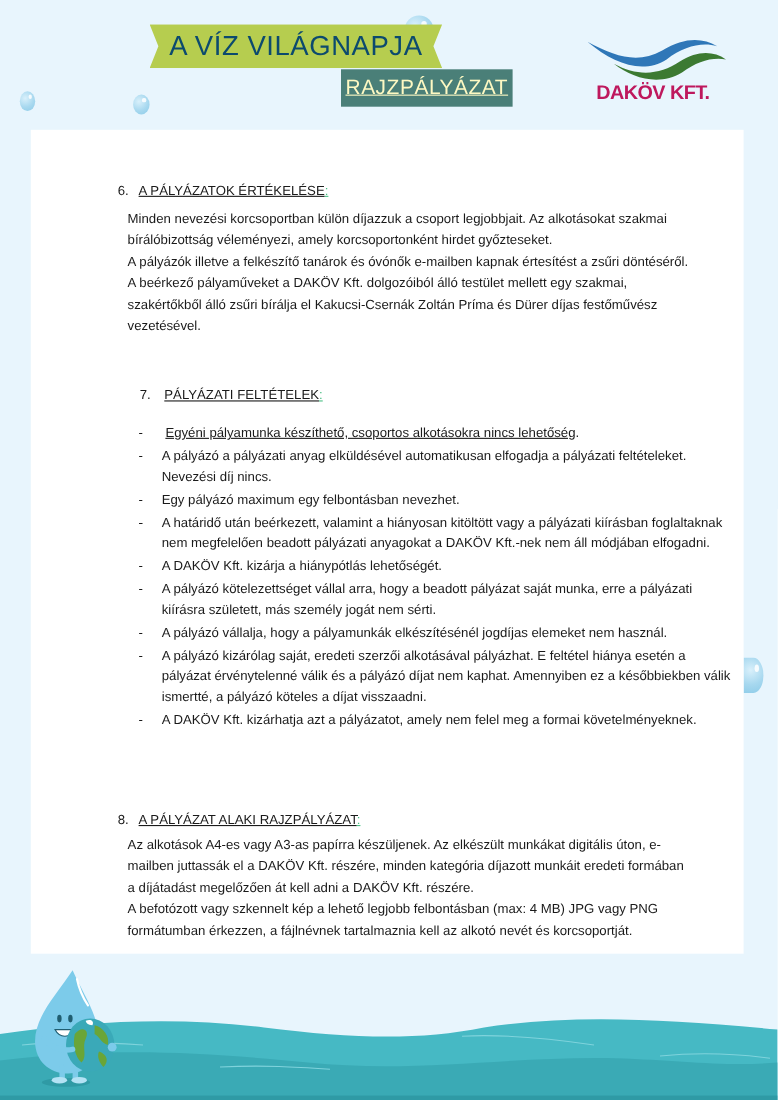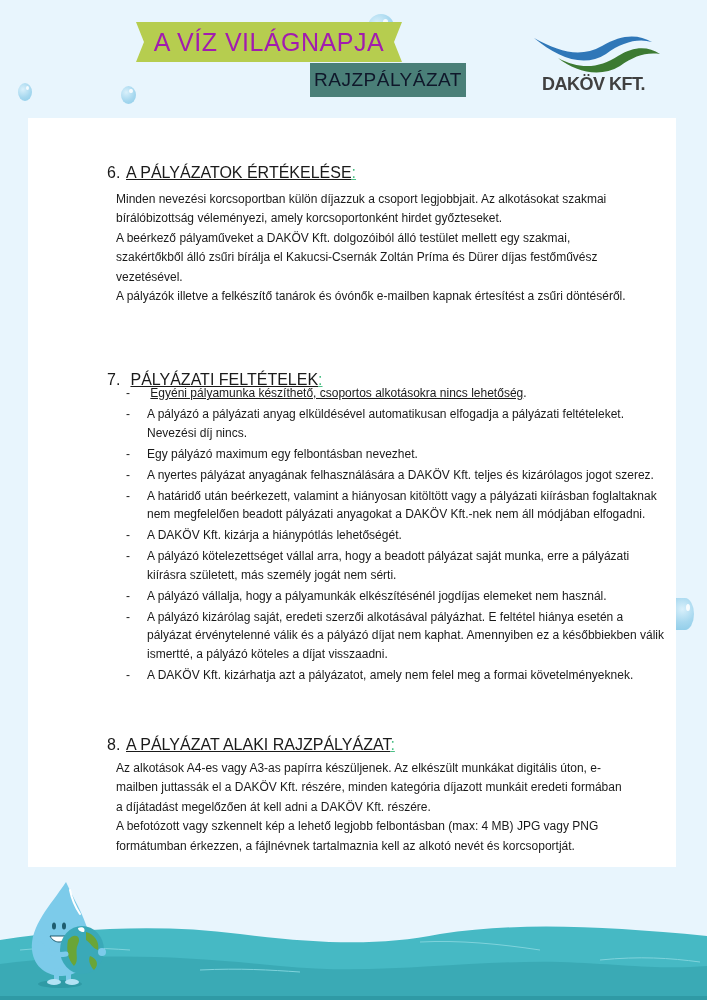--- a/index.html
+++ b/index.html
@@ -15,40 +15,40 @@
   }
   .bubble::after {
     content:""; position:absolute; right:22%; top:18%;
     width:22%; height:22%; border-radius:50%; background:rgba(255,255,255,0.85);
   }
   .banner-main {
     position:absolute; left:136px; top:22px; width:266px; height:40px;
     background:#b6cd4f;
     clip-path:polygon(0 0, 100% 0, 97% 50%, 100% 100%, 0 100%, 3% 50%);
     display:flex; align-items:center; justify-content:center;
-    color:#a21caf; font-size:25px; letter-spacing:0.5px;
+    color:#0c4a6e; font-size:25px; letter-spacing:0.5px;
   }
   .banner-sub {
     position:absolute; left:310px; top:63px; width:156px; height:34px;
     background:#4a7f78;
     display:flex; align-items:center; justify-content:center;
-    color:#0f172a; font-size:19px; letter-spacing:0.5px;
+    color:#fef9c3; font-size:19px; letter-spacing:0.5px;text-decoration:underline;
   }
   .logo { position:absolute; left:530px; top:28px; width:135px; height:70px; }
   .logo svg { position:absolute; left:0; top:0; }
   .logo-text {
     position:absolute; left:12px; top:46px; font-weight:bold; font-size:18px;
-    color:#404040; letter-spacing:-0.5px;
+    color:#be185d; letter-spacing:-0.5px;
   }
   .card {
     position:absolute; left:28px; top:118px; width:648px; height:749px;
     background:#ffffff;
   }
   .sec-head {
-    position:absolute; left:79px; font-size:16px; line-height:16px;
+    position:absolute; left:79px; font-size:12px; line-height:16px;
   }
   .sec-head .num { display:inline-block; width:19px; }
   .sec-head .title { text-decoration:underline; }
   .sec-head .colon { color:#4bbf85; text-decoration:underline; }
   .para {
     position:absolute; left:88px; width:515px; font-size:12px; line-height:19.4px;
   }
   .bullets { position:absolute; left:98px; width:540px; margin:0; padding:0; list-style:none; }
   .bullets li {
     position:relative; padding-left:21px; font-size:12px; line-height:18.6px;
@@ -78,32 +78,32 @@
   <div class="logo-text">DAKÖV KFT.</div>
 </div>
 
 <div class="card">
 
   <div class="sec-head" style="top:47px;">
     <span class="num">6.</span><span class="title">A PÁLYÁZATOK ÉRTÉKELÉSE</span><span class="colon">:</span>
   </div>
   <div class="para" style="top:72px;">
     <div>Minden nevezési korcsoportban külön díjazzuk a csoport legjobbjait. Az alkotásokat szakmai bírálóbizottság véleményezi, amely korcsoportonként hirdet győzteseket.</div>
+    <div>A pályázók illetve a felkészítő tanárok és óvónők e-mailben kapnak értesítést a zsűri döntéséről.</div>
     <div>A beérkező pályaműveket a DAKÖV Kft. dolgozóiból álló testület mellett egy szakmai, szakértőkből álló zsűri bírálja el Kakucsi-Csernák Zoltán Príma és Dürer díjas festőművész vezetésével.</div>
-    <div>A pályázók illetve a felkészítő tanárok és óvónők e-mailben kapnak értesítést a zsűri döntéséről.</div>
   </div>
 
-  <div class="sec-head" style="top:254px;">
+  <div class="sec-head" style="top:233px;margin-left:20px;">
     <span class="num">7.</span>&nbsp;<span class="title">PÁLYÁZATI FELTÉTELEK</span><span class="colon">:</span>
   </div>
   <ul class="bullets" style="top:266px;">
     <li><span class="dash">-</span>&nbsp;<span class="u">Egyéni pályamunka készíthető, csoportos alkotásokra nincs lehetőség</span><span>.</span></li>
     <li><span class="dash">-</span><span>A pályázó a pályázati anyag elküldésével automatikusan elfogadja a pályázati feltételeket. Nevezési díj nincs.</span></li>
     <li><span class="dash">-</span><span>Egy pályázó maximum egy felbontásban nevezhet.</span></li>
-    <li><span class="dash">-</span><span>A nyertes pályázat anyagának felhasználására a DAKÖV Kft. teljes és kizárólagos jogot szerez.</span></li>
+    <li><span class="dash">-</span></li>
     <li><span class="dash">-</span><span>A határidő után beérkezett, valamint a hiányosan kitöltött vagy a pályázati kiírásban foglaltaknak nem megfelelően beadott pályázati anyagokat a DAKÖV Kft.-nek nem áll módjában elfogadni.</span></li>
     <li><span class="dash">-</span><span>A DAKÖV Kft. kizárja a hiánypótlás lehetőségét.</span></li>
     <li><span class="dash">-</span><span>A pályázó kötelezettséget vállal arra, hogy a beadott pályázat saját munka, erre a pályázati kiírásra született, más személy jogát nem sérti.</span></li>
     <li><span class="dash">-</span><span>A pályázó vállalja, hogy a pályamunkák elkészítésénél jogdíjas elemeket nem használ.</span></li>
     <li><span class="dash">-</span><span>A pályázó kizárólag saját, eredeti szerzői alkotásával pályázhat. E feltétel hiánya esetén a pályázat érvénytelenné válik és a pályázó díjat nem kaphat. Amennyiben ez a későbbiekben válik ismertté, a pályázó köteles a díjat visszaadni.</span></li>
     <li><span class="dash">-</span><span>A DAKÖV Kft. kizárhatja azt a pályázatot, amely nem felel meg a formai követelményeknek.</span></li>
   </ul>
 
   <div class="sec-head" style="top:619px;">
     <span class="num">8.</span><span class="title">A PÁLYÁZAT ALAKI RAJZPÁLYÁZAT</span><span class="colon">:</span>

